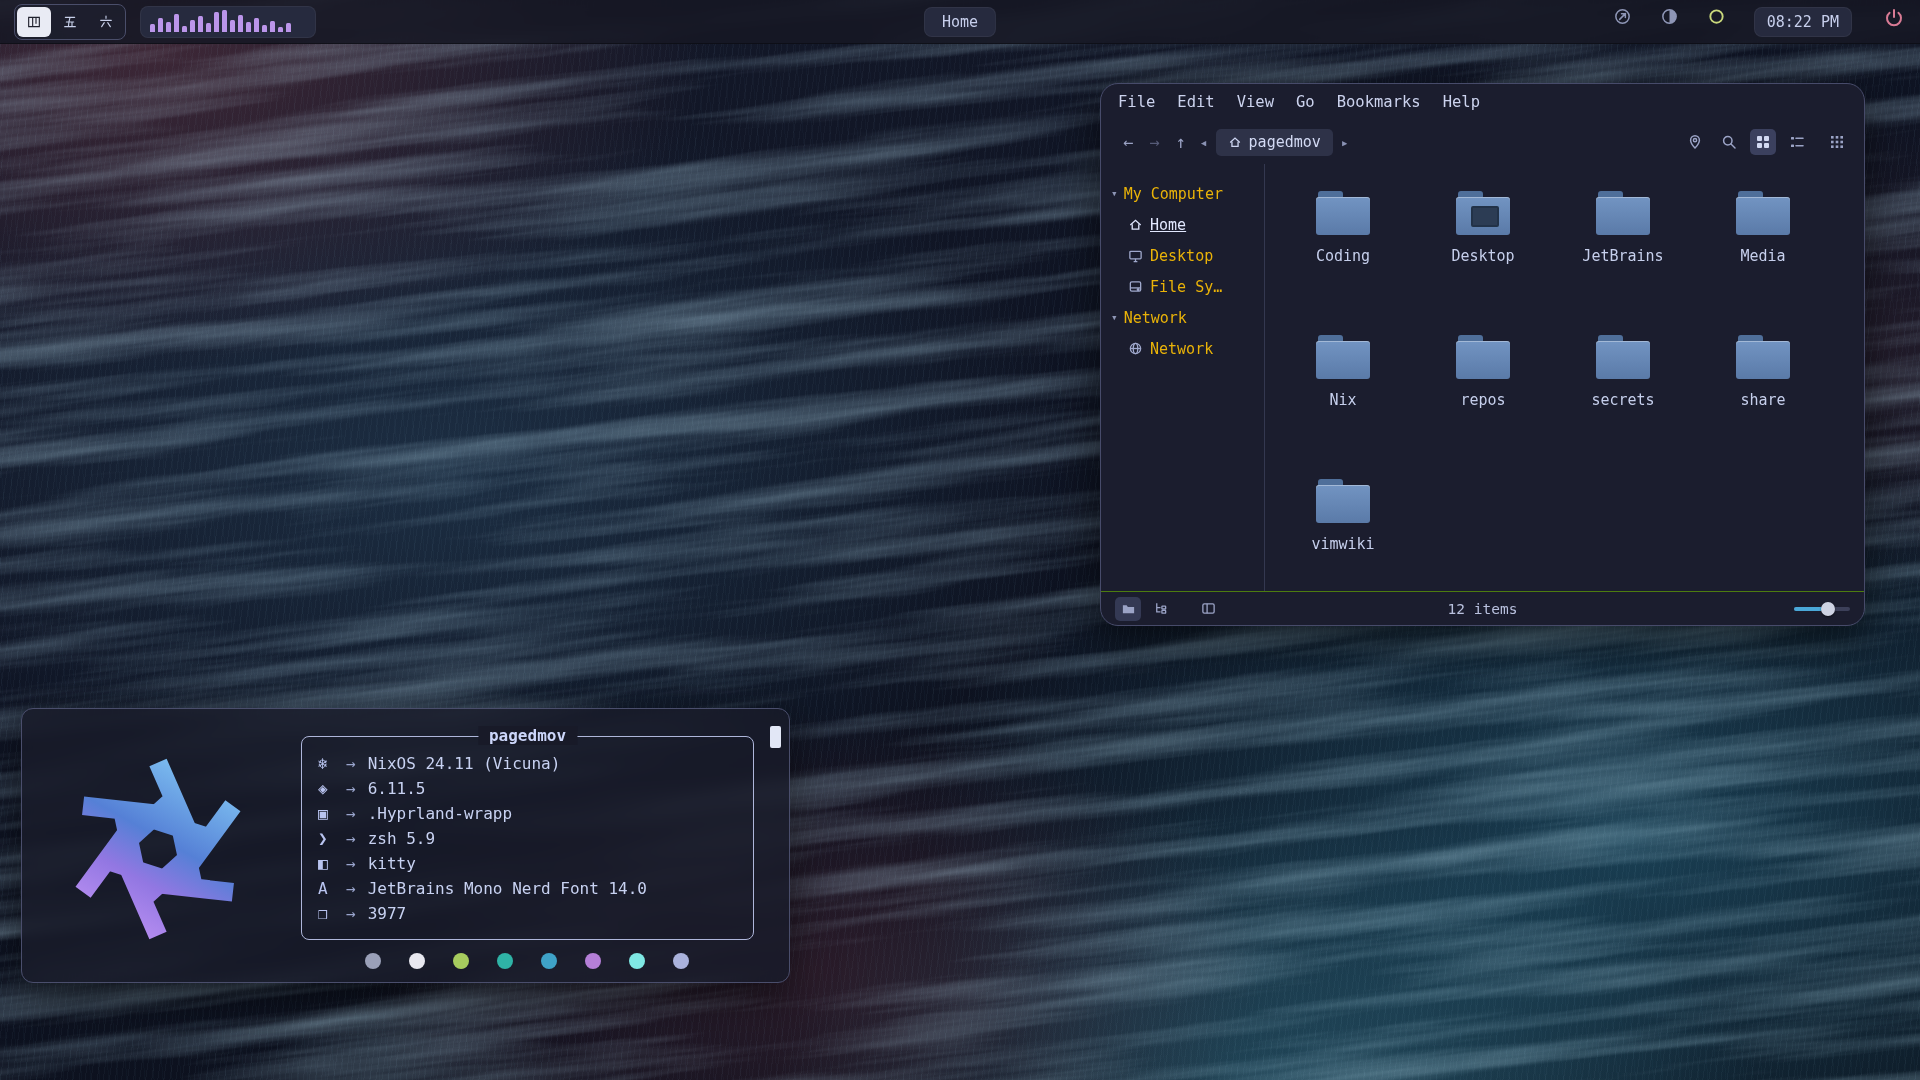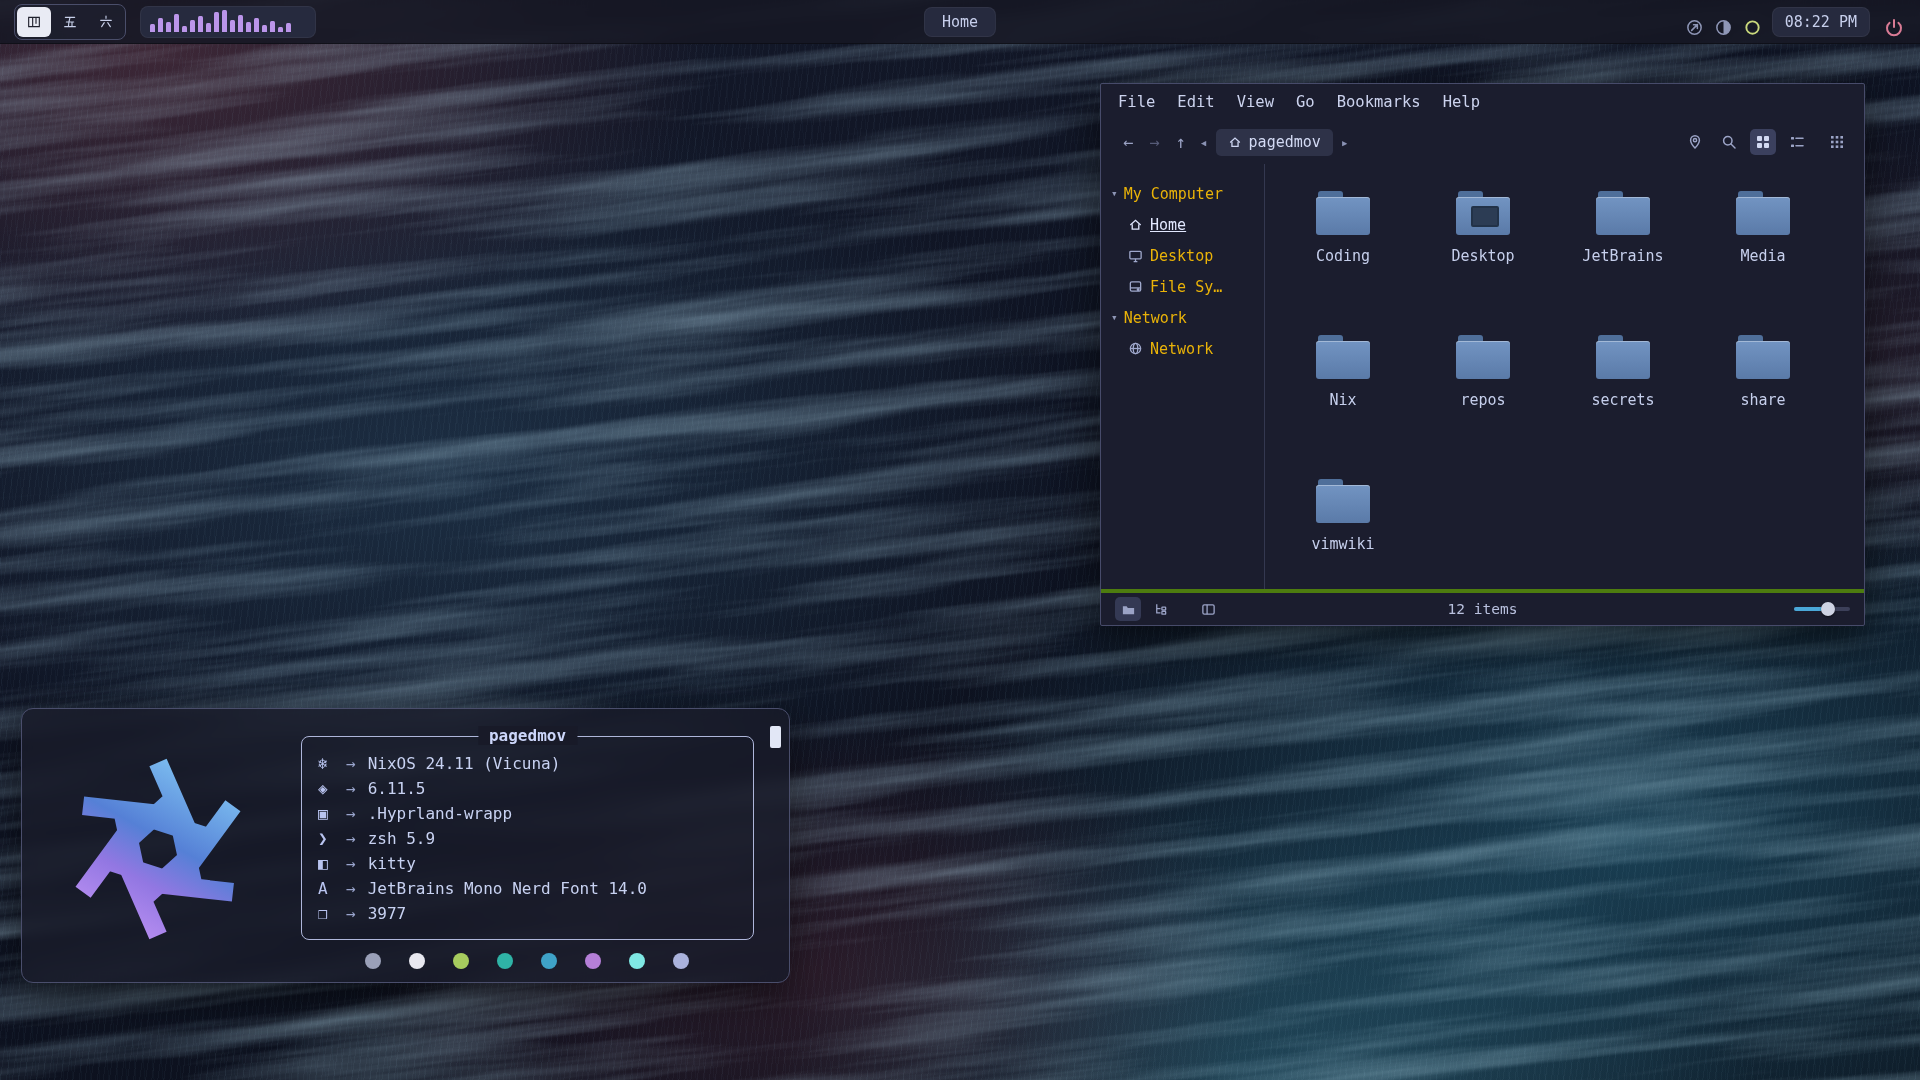--- a/index.html
+++ b/index.html
@@ -30,30 +30,30 @@
   .ws-cell{width:34px;height:30px;display:flex;align-items:center;justify-content:center;
     color:#c8d0ea;border-radius:6px;cursor:pointer}
   .ws-cell.active{background:#e9ebf4;color:#20222e}
   .ws-glyph{width:16px;height:16px;fill:none;stroke:currentColor;stroke-width:1.7;stroke-linecap:round}
   .viz{margin-left:14px;width:176px;height:32px;background:#262a3e;border:1px solid rgba(255,255,255,.05);
     border-radius:8px;display:flex;align-items:flex-end;gap:3px;padding:0 9px 5px 9px}
   .viz-bar{width:5px;background:#bb95ea;border-radius:1.5px 1.5px 0 0;flex:none}
   .home-chip{position:absolute;left:50%;top:7px;transform:translateX(-50%);height:30px;
     padding:0 17px;background:#262a3e;border:1px solid rgba(255,255,255,.05);border-radius:8px;
     color:#c7cfec;font-size:15px;display:flex;align-items:center;cursor:pointer}
-  .tb-right{margin-left:auto;display:flex;align-items:flex-end;gap:10px;margin-right:16px}
+  .tb-right{margin-left:auto;display:flex;align-items:flex-start;gap:28px;margin-right:16px}
   .sicon{width:19px;height:19px;fill:none;stroke:#8e96b6;stroke-width:1.6;stroke-linecap:round;cursor:pointer}
   .sicon.green{stroke:#c9d87c;stroke-width:2}
   .clock{height:30px;padding:0 12px;background:#262a3e;border:1px solid rgba(255,255,255,.05);
     border-radius:8px;color:#c7cfec;font-size:15px;display:flex;align-items:center}
   .power{width:20px;height:20px;fill:none;stroke:#d97b95;stroke-width:2;stroke-linecap:round;cursor:pointer;margin-left:4px}
 
   
   .fm{position:absolute;left:1100px;top:83px;width:765px;height:543px;z-index:4;
-    background:#1b1d2e;border:1px solid #474b6a;border-radius:2px;
+    background:#1b1d2e;border:1px solid #474b6a;border-radius:18px;
     box-shadow:0 14px 44px rgba(0,0,0,.55);display:flex;flex-direction:column;overflow:hidden;color:#c9d1ee}
   .menubar{height:36px;display:flex;align-items:center;padding-left:17px;gap:22px;flex:none}
   .menu-item{font-size:15.5px;color:#ccd3ee;cursor:pointer}
   .toolbar{height:44px;display:flex;align-items:center;padding:0 14px;flex:none}
   .nav-btn{font-size:17px;color:#9aa2c4;cursor:pointer;padding:0 8px}
   .nav-btn.dim{color:#565b78}
   .bc-arrow{font-size:13px;color:#8a92b4;cursor:pointer;padding:0 6px}
   .path-chip{height:27px;background:#2e3248;border-radius:5px;display:flex;align-items:center;
     gap:7px;padding:0 12px;margin:0 2px;cursor:pointer}
   .path-chip svg{width:14px;height:14px;fill:none;stroke:#cdd5f0;stroke-width:1.5}
@@ -78,21 +78,21 @@
   .icon-view{flex:1;display:grid;grid-template-columns:repeat(5,1fr);grid-template-rows:repeat(3,144px);
     padding:27px 8px 0 8px;justify-items:center}
   .fcell{width:140px;display:flex;flex-direction:column;align-items:center;cursor:pointer}
   .f-ic{position:relative;width:54px;height:44px}
   .f-tab{position:absolute;left:2px;top:0;width:25px;height:10px;background:#4f6f9a;border-radius:3px 3px 0 0}
   .f-body{position:absolute;left:0;top:6px;width:54px;height:38px;border-radius:3px;
     background:linear-gradient(180deg,#7294c2,#5a7aa8);box-shadow:inset 0 1px 0 rgba(255,255,255,.35)}
   .fcell:nth-child(2) .f-body::after{content:"";position:absolute;left:15px;top:9px;width:24px;height:17px;
     background:#2c3c54;border:2px solid #223248;border-radius:2px}
   .f-label{margin-top:12px;font-size:15px;color:#c6cfec}
-  .statusbar{height:34px;flex:none;border-top:4px solid #4d7c0f;display:flex;align-items:center;
+  .statusbar{height:34px;flex:none;border-top:1px solid #4d7c0f;display:flex;align-items:center;
     padding:16px 14px;position:relative}
   .sb-chip{width:26px;height:24px;border-radius:5px;display:flex;align-items:center;justify-content:center;
     cursor:pointer;margin-right:6px}
   .sb-chip.on{background:#343954}
   .sb-chip svg{width:15px;height:15px;fill:none;stroke:#9ba3c6;stroke-width:1.4}
   .sb-chip.gap{margin-left:16px}
   .sb-status{position:absolute;left:50%;transform:translateX(-50%);font-size:14.5px;color:#b9c1de}
   .slider{margin-left:auto;width:56px;height:4px;background:#3c4059;border-radius:2px;position:relative;cursor:pointer}
   .slider-fill{position:absolute;left:0;top:0;height:4px;width:60%;background:#4aa8d8;border-radius:2px}
   .slider-handle{position:absolute;left:60%;top:50%;transform:translate(-50%,-50%);width:14px;height:14px;

